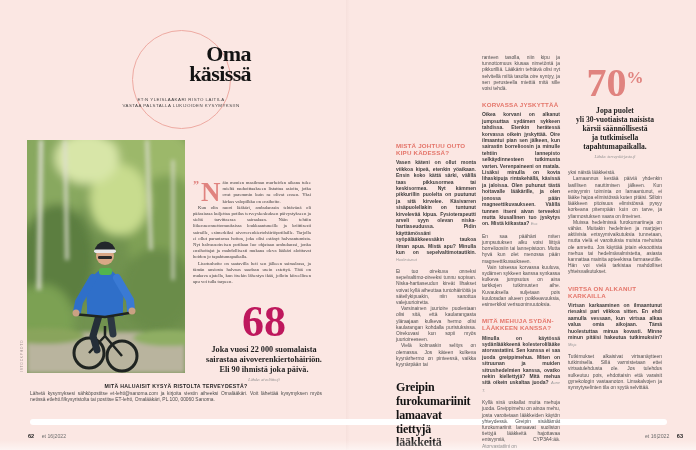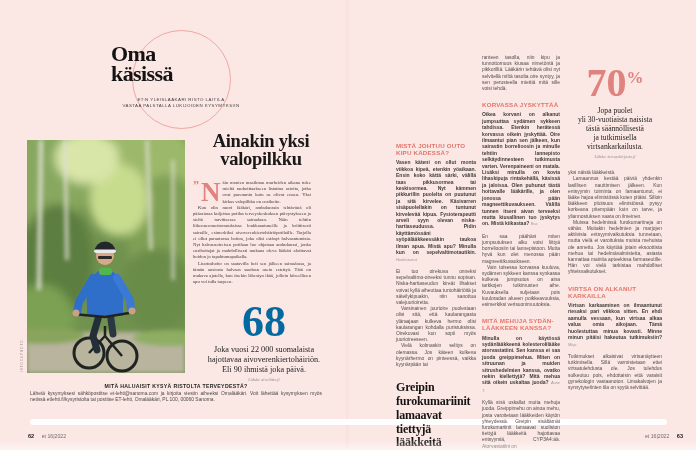--- a/index.html
+++ b/index.html
@@ -10,21 +10,21 @@
     color:#3b3b3b;
   }
   .fold { position:absolute; left:346px; top:0; width:4px; height:100%;
     background:linear-gradient(to right, rgba(120,60,60,0.04), rgba(120,60,60,0)); }
   .bottom-shade { position:absolute; left:0; bottom:0; width:100%; height:10px;
     background:linear-gradient(to bottom, rgba(255,255,255,0), rgba(255,255,255,0.55)); }
 
   
   .mast-circle { position:absolute; left:132px; top:30px; width:97px; height:97px;
     border:1.3px solid #eeaaa2; border-radius:50%; }
-  .mast-title { position:absolute; left:111px; top:44px; width:140px; text-align:left;
+  .mast-title { position:absolute; left:111px; top:44px; width:140px; text-align:right;
     font-family:"Liberation Serif", serif; font-weight:bold; font-size:22px; line-height:20px;
     letter-spacing:-0.6px; color:#131313; }
   .mast-sub { position:absolute; left:91px; top:97px; width:180px; text-align:center;
     font-size:4.4px; line-height:5.8px; letter-spacing:0.45px; color:#454545; }
 
   
   .photo { position:absolute; left:27px; top:140px; width:158px; height:233px; overflow:hidden; }
   .photo-credit { position:absolute; left:20px; top:372px; transform:rotate(-90deg);
     transform-origin:0 0; font-size:3.4px; letter-spacing:0.7px; color:#a09290; white-space:nowrap; }
 
@@ -37,22 +37,22 @@
     color:#3b3b3b; text-align:justify; }
   .left-body p { margin:0; }
   .left-body .indent { text-indent:5px; }
   .dropcap { float:left; font-family:"Liberation Serif", serif; font-weight:bold;
     font-size:27px; line-height:23px; color:#e0837f; margin:1px 2px 0 1px; }
   .dc-quote { float:left; font-family:"Liberation Serif", serif; font-weight:bold;
     font-size:12px; line-height:9px; color:#e0837f; margin:1px 1px 0 0; }
 
   .stat68 { position:absolute; left:188px; top:301px; width:152px; text-align:center; }
   .stat68-num { font-family:"Liberation Serif", serif; font-weight:bold;
-    font-size:44px; line-height:42px; color:#0369a1; }
-  .stat-lines { font-family:"Liberation Serif", serif; font-weight:normal;
+    font-size:44px; line-height:42px; color:#be185d; }
+  .stat-lines { font-family:"Liberation Serif", serif; font-weight:bold;
     font-size:8.2px; line-height:9.8px; color:#1f1f1f; margin-top:2px; }
   .stat-source { font-family:"Liberation Serif", serif; font-style:italic;
     font-size:4.2px; color:#8f8f8f; margin-top:3px; }
 
   .ask-heading { position:absolute; left:30px; top:383px; width:292px; text-align:center;
     font-size:5.2px; font-weight:bold; letter-spacing:0.3px; color:#1e1e1e; }
   .ask-body { position:absolute; left:30px; top:391px; width:292px;
     font-size:4.9px; line-height:6.4px; color:#4a4a4a; text-align:justify; }
 
   .white-bar { position:absolute; left:30px; top:419px; width:637px; height:6px;
@@ -151,36 +151,32 @@
         <circle cx="105" cy="171" r="3.5" fill="#caa183"></circle>
         <circle cx="78" cy="116" r="9" fill="#d9a886"></circle>
         <path d="M67.5 112 A10.5 10.5 0 0 1 88.5 112 L88.5 113 L67.5 113 Z" fill="#23272b"></path>
         <rect x="67" y="109.5" width="22" height="3.5" rx="1.7" fill="#e9e9e9"></rect>
         <rect x="71" y="116" width="14" height="3" rx="1.2" fill="#2a2a2a"></rect>
       </g>
     </svg>
   </div>
   <div class="photo-credit">ISTOCKPHOTO</div>
 
-  <div class="headline">
-    <div>Ainakin yksi</div>
-    <div>valopilkku</div>
-  </div>
 
   <div class="left-body">
     <p><span class="dc-quote">”</span><span class="dropcap">N</span><span>äin monien maailman murheiden aikana tulee mieltä rauhoittaakseen listattua asioita, jotka ovat paremmin kuin ne olivat ennen. Yksi kirkas valopilkku on ensihoito.</span></p>
     <p class="indent">Kun olin nuori lääkäri, ambulanssin tehtävänä oli pääasiassa kuljettaa potilas terveyskeskuksen päivystykseen ja sieltä tarvittaessa sairaalaan. Näin tehtiin liikenneonnettomuuksissa loukkaantuneille ja kriittisesti sairaille, esimerkiksi aivoverenkiertohäiriöpotilaille. Tarjolla ei ollut parantavaa hoitoa, joka olisi estänyt halvaantumista. Nyt halvausoireisen potilaan luo ohjataan ambulanssi, jonka ensihoitajat ja mahdollisesti mukana oleva lääkäri aloittavat hoidon jo tapahtumapaikalla.</p>
     <p class="indent">Liuotushoito on saatavilla heti sen jälkeen sairaalassa, ja tämän ansiosta halvaus saadaan usein estettyä. Tätä on mukava ajatella, kun itsekin lähestyn ikää, jolloin kiireellinen apu voi tulla tarpeen.</p>
   </div>
 
   <div class="stat68">
     <div class="stat68-num">68</div>
     <div class="stat-lines">
       <div>Joka vuosi 22 000 suomalaista</div>
-      <div>hajottavaa aivoverenkiertohäiriön.</div>
+      <div>sairastaa aivoverenkiertohäiriön.</div>
       <div>Eli 90 ihmistä joka päivä.</div>
     </div>
     <div class="stat-source">Lähde: aivoliitto.fi</div>
   </div>
 
   <div class="ask-heading">MITÄ HALUAISIT KYSYÄ RISTOLTA TERVEYDESTÄ?</div>
   <div class="ask-body">Lähetä kysymyksesi sähköpostitse et-lehti@sanoma.com ja kirjoita viestin aiheeksi Omalääkäri. Voit lähettää kysymyksen myös netissä etlehti.fi/kysyristolta tai postitse ET-lehti, Omalääkäri, PL 100, 00060 Sanoma.</div>
 
   <div class="white-bar"></div>
 
@@ -212,23 +208,23 @@
     <p class="q"><span>Minulla on käytössä sydänlääkkeenä kolesterolilääke atorvastatiini. Sen kanssa ei saa juoda greippimehua. Miten on sitruunan ja muiden sitrushedelmien kanssa, ovatko nekin kiellettyjä? Mitä mehua sitä oikein uskaltaa juoda?</span> <span class="sig">Aune T.</span></p>
     <p class="a first">Kyllä sinä uskallat muita mehuja juoda. Greippimehu on ainoa mehu, josta varoitetaan lääkkeiden käytön yhteydessä. Greipin sisältämät furokumariinit lamaavat suoliston tiettyjä lääkkeitä hajottavaa entsyymiä, CYP3A4:ää. Atorvastatiini on</p>
   </div>
 
   <div class="col col3">
     <div class="stat50">
       <div class="stat50-num"><span>70</span><span class="pct">%</span></div>
       <div class="stat-lines">
         <div>Jopa puolet</div>
         <div>yli 30-vuotiaista naisista</div>
-        <div>tästä säännöllisestä</div>
+        <div>kärsii säännöllisestä</div>
         <div>ja tutkimisella</div>
-        <div>virtsankarkailusta.</div>
+        <div>tapahtumapaikalla.</div>
       </div>
       <div class="stat-source">Lähde: terveyskirjasto.fi</div>
     </div>
     <p class="a">yksi näistä lääkkeistä.</p>
     <p class="a indent">Lamaannus kestää päiviä yhdenkin lasillisen nauttimisen jälkeen. Kun entsyymin toiminta on lamaantunut, ei lääke hajoa elimistössä kuten pitäisi. Silloin lääkkeen pitoisuus elimistössä pysyy korkeana pitempään kuin on tarve, ja yliannostuksen vaara on ilmeinen.</p>
     <p class="a indent">Muissa hedelmissä furokumariineja on vähän. Muitakin hedelmien ja marjojen aktiivisia entsyymivaikutuksia tunnetaan, mutta vielä ei varoituksia muista mehuista ole annettu. Jos käyttää jotain eksoottista mehua tai hedelmävalmistetta, asiasta kannattaa mainita apteekissa farmaseutille. Hän voi vielä tarkistaa mahdolliset yhteisvaikutukset.</p>
     <h3 class="qh">VIRTSA ON ALKANUT KARKAILLA</h3>
     <p class="q"><span>Virtsan karkaaminen on ilmaantunut riesaksi pari viikkoa sitten. En ehdi aamulla vessaan, kun virtsaa alkaa valua omia aikojaan. Tämä huolestuttaa minua kovasti. Minne minun pitäisi hakeutua tutkimuksiin?</span> <span class="sig">Mirja</span></p>
     <p class="a first">Tutkimukset alkaisivat virtsanäytteen tutkimisella. Sillä varmistetaan ettei virtsatulehdusta ole. Jos tulehdus sulkeutuu pois, ehdottaisin että varaisit gynekologin vastaanoton. Limakalvojen ja synnytyselinten tila on syytä selvittää.</p>
   </div>

